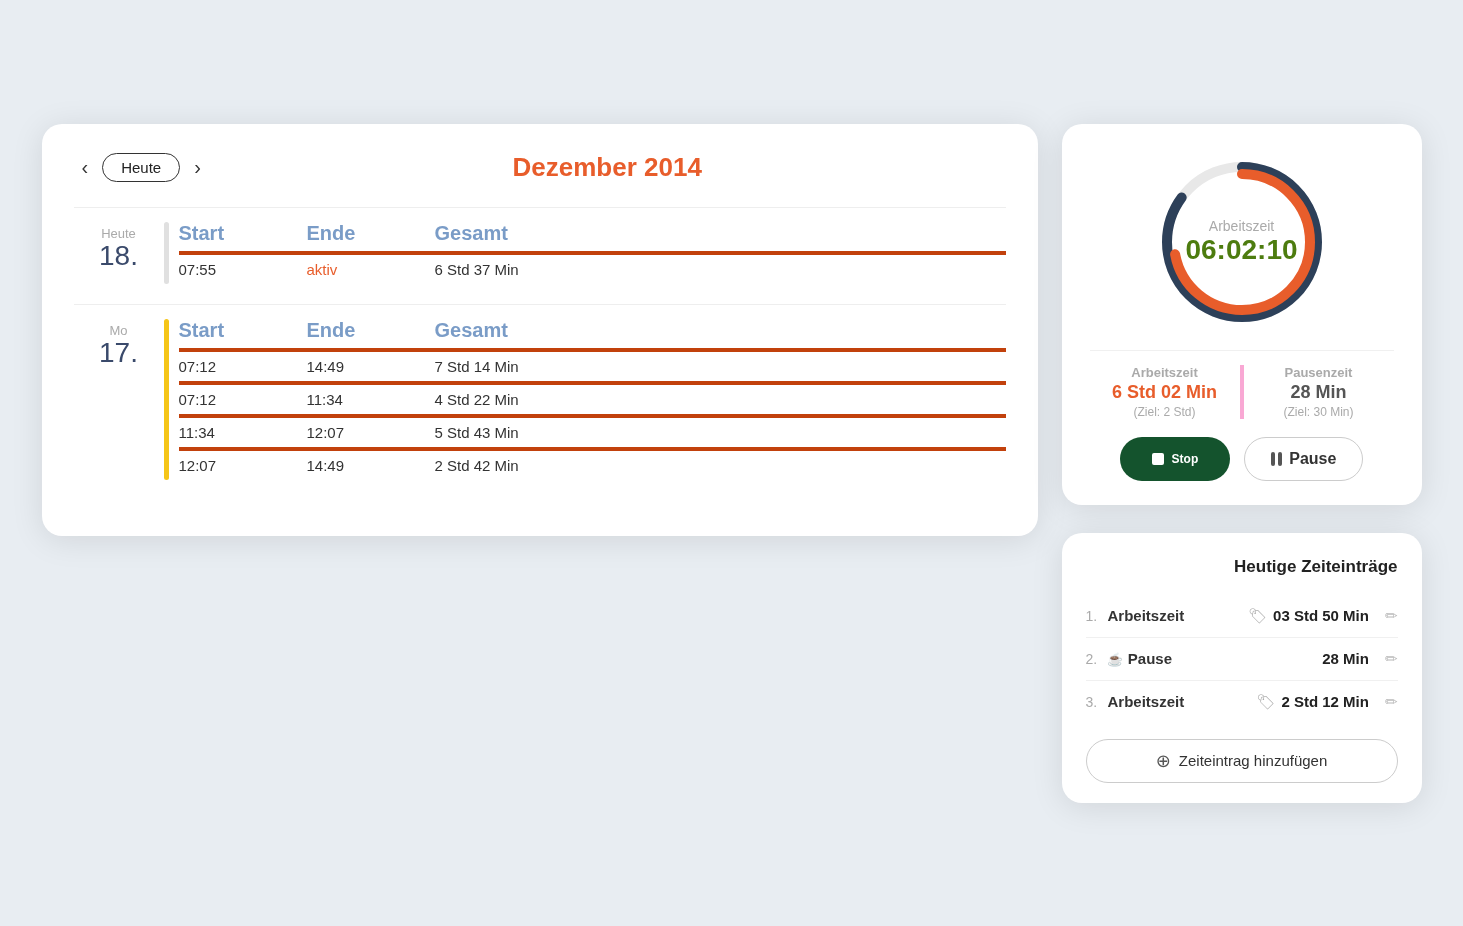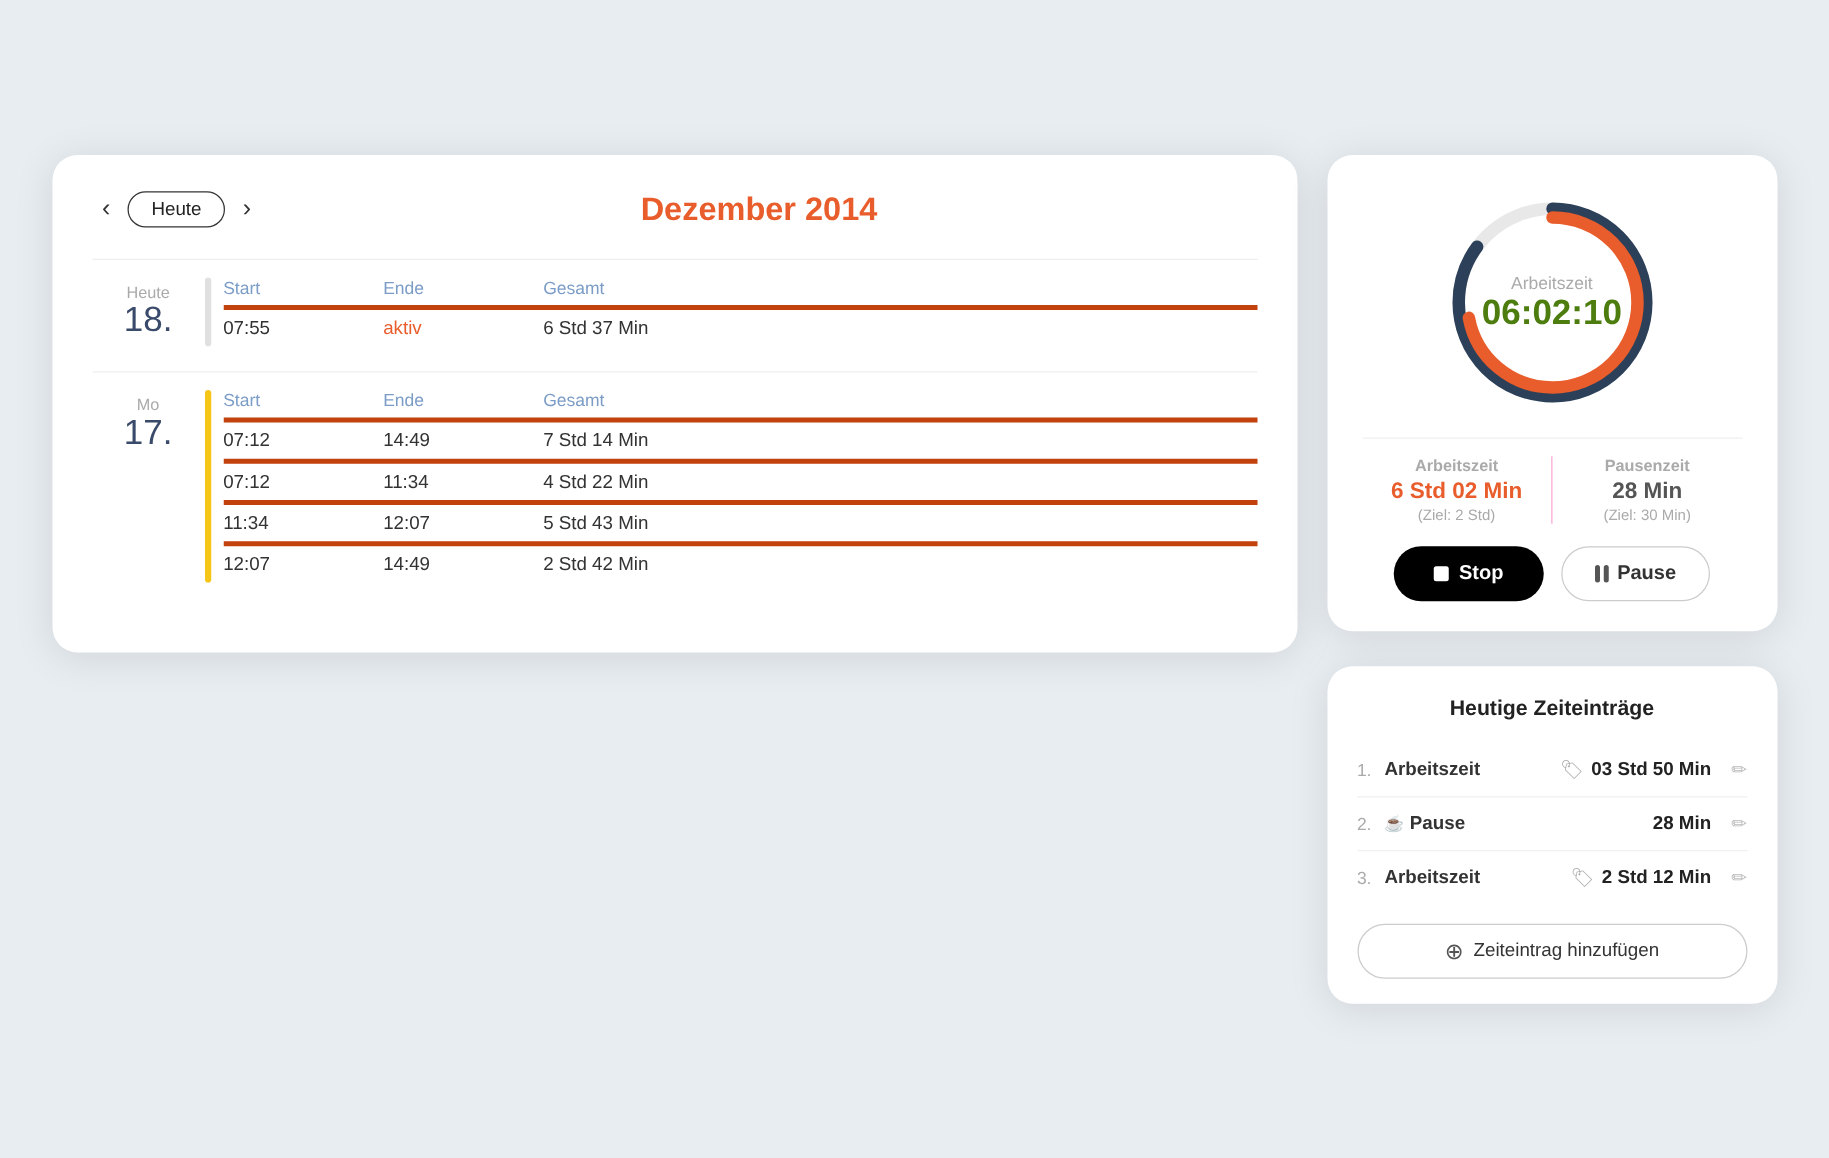--- a/index.html
+++ b/index.html
@@ -109,22 +109,22 @@
     .time-entries {
       flex: 1;
     }
     .time-row-header {
       display: grid;
       grid-template-columns: 120px 120px 1fr;
       gap: 8px;
       padding-bottom: 6px;
     }
     .time-row-header .col-label {
-      font-size: 14px;
-      font-weight: 400;
+      font-size: 20px;
+      font-weight: 700;
       color: #7a9cc7;
       text-align: left;
     }
     .time-row-header .col-label.gesamt { text-align: left; }
     .time-entry-row {
       display: grid;
       grid-template-columns: 120px 120px 1fr;
       gap: 8px;
       padding: 6px 0;
       border-top: 4px solid #c2410c;
@@ -191,21 +191,21 @@
       display: flex;
       border-top: 1px solid #f0f0f0;
       padding-top: 14px;
       margin-bottom: 18px;
     }
     .timer-stat {
       flex: 1;
       text-align: center;
     }
     .timer-stat + .timer-stat {
-      border-left: 1px solid #f9a8d4;
+      border-left: 4px solid #f9a8d4;
     }
     .timer-stat .stat-label {
       font-size: 13px;
       color: #aaa;
       font-weight: 600;
       margin-bottom: 2px;
     }
     .timer-stat .stat-value {
       font-size: 18px;
       font-weight: 700;
@@ -218,26 +218,26 @@
     .timer-stat .stat-goal {
       font-size: 12px;
       color: #aaa;
     }
     .timer-buttons {
       display: flex;
       gap: 14px;
       justify-content: center;
     }
     .btn-stop {
-      background: #000000;
+      background: #14532d;
       color: #fff;
       border: none;
       border-radius: 24px;
       padding: 12px 32px;
-      font-size: 16px;
+      font-size: 12px;
       font-weight: 600;
       cursor: pointer;
       display: flex;
       align-items: center;
       gap: 8px;
     }
     .btn-stop .stop-icon {
       width: 12px;
       height: 12px;
       background: #fff;
@@ -273,21 +273,21 @@
     .entries-card {
       background: #fff;
       border-radius: 20px;
       box-shadow: 0 4px 32px rgba(0,0,0,0.10);
       padding: 24px 24px 20px 24px;
     }
     .entries-title {
       font-size: 17px;
       font-weight: 700;
       color: #222;
-      text-align: center;
+      text-align: right;
       margin-bottom: 18px;
     }
     .entry-item {
       display: flex;
       align-items: center;
       padding: 12px 0;
       border-bottom: 1px solid #f0f0f0;
       font-size: 15px;
     }
     .entry-item:last-of-type { border-bottom: none; }

